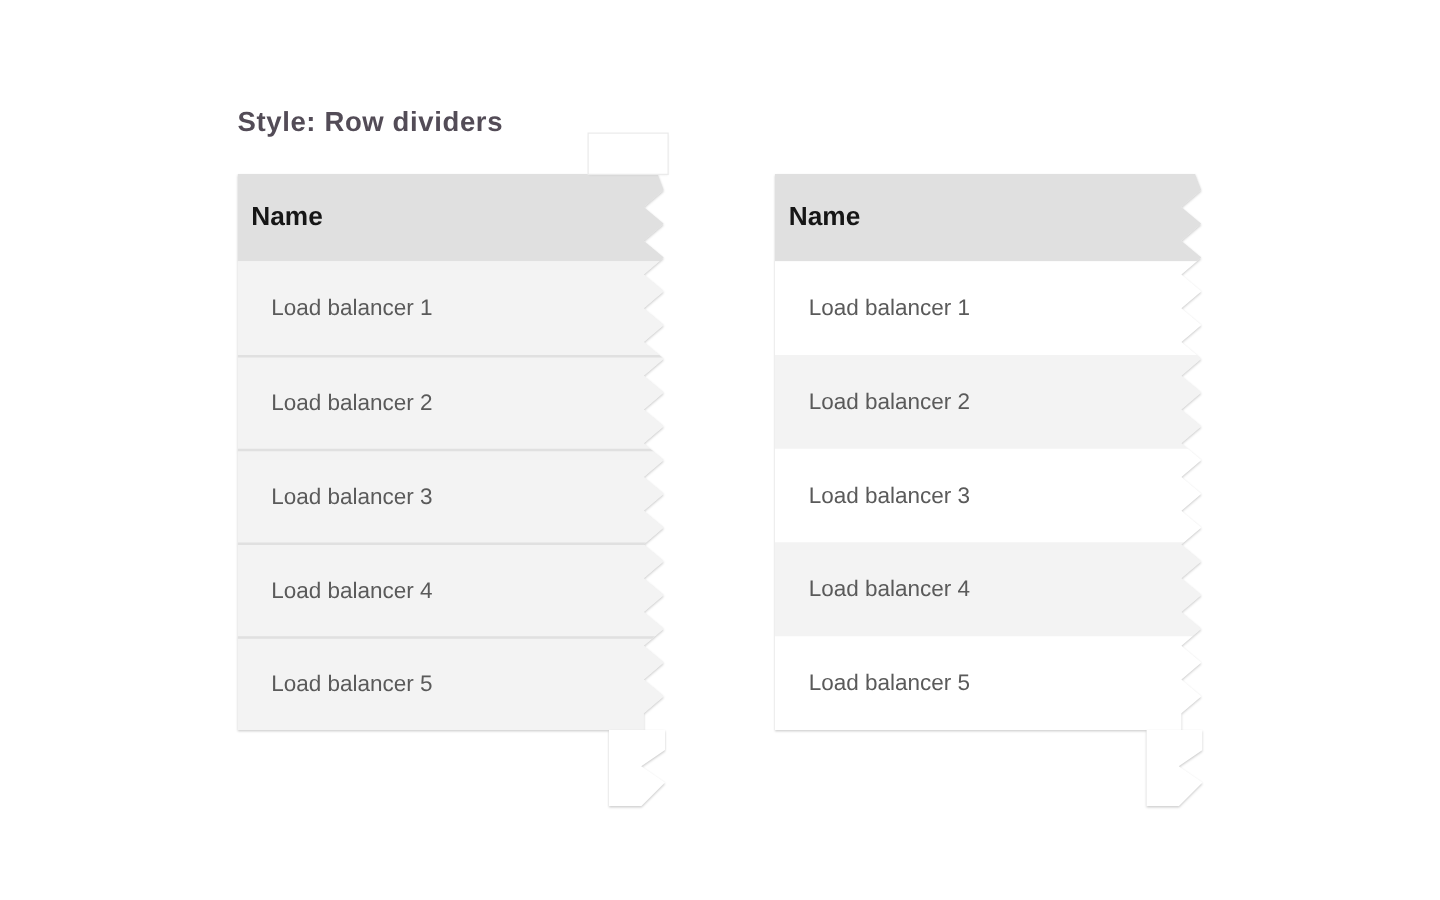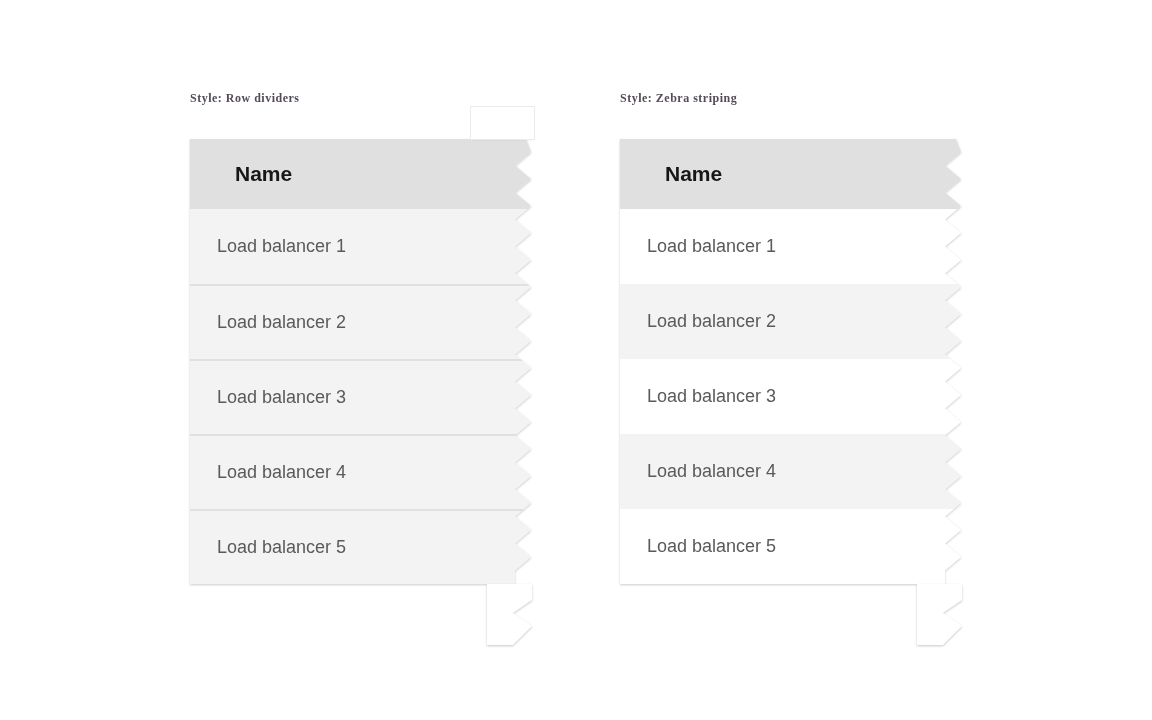--- a/index.html
+++ b/index.html
@@ -28,23 +28,23 @@
     position:absolute;
     top:88px;
     width:345px;
     height:560px;
   }
   .panel-left{left:190px;}
   .panel-right{left:620px;}
   .caption{
     position:absolute;
     top:0;left:0;
-    font-family:Liberation Serif, serif;
+    font-family:Liberation Sans, sans-serif;
     font-weight:700;
-    font-size:12px;
+    font-size:22px;
     line-height:20px;
     letter-spacing:0.5px;
     color:var(--caption-text);
     white-space:nowrap;
   }
   .card-wrap{
     position:absolute;
     top:51px;left:0;
     width:341px;height:445px;
     filter:drop-shadow(0 1px 1px rgba(0,0,0,0.20));
@@ -52,21 +52,21 @@
   .card{
     width:341px;height:445px;
     background:var(--row-bg);
   }
   .thead{
     height:70px;
     background:var(--header-bg);
     display:flex;align-items:center;
   }
   .th{
-    padding-left:45px;
+    padding-left:11px;
     font-size:21px;
     font-weight:700;
     color:var(--header-text);
   }
   .tr{
     height:75px;
     display:flex;align-items:center;
     background:var(--row-bg);
   }
   .td{
@@ -135,21 +135,20 @@
           </div>
       </div>
     </div>
     <div class="frag-top"></div>
     <div class="frag-bottom-wrap">
       <div class="frag-bottom"></div>
     </div>
   </section>
 
   <section class="panel panel-right">
-    <div class="caption">Style: Zebra striping</div>
     <div class="card-wrap">
       <div class="card zebra zigzag" style="clip-path: polygon(0px 0px, 336px 0px, 341px 13px, 325px 26.5px, 341px 40px, 325px 53.5px, 341px 67px, 325px 80.5px, 341px 94px, 325px 107.5px, 341px 121px, 325px 134.5px, 341px 148px, 325px 161.5px, 341px 175px, 325px 188.5px, 341px 202px, 325px 215.5px, 341px 229px, 325px 242.5px, 341px 256px, 325px 269.5px, 341px 283px, 325px 296.5px, 341px 310px, 325px 323.5px, 341px 337px, 325px 350.5px, 341px 364px, 325px 377.5px, 341px 391px, 325px 404.5px, 341px 418px, 325px 431.5px, 325px 445px, 0px 445px);">
         <div class="thead">
           <span class="th">Name</span>
         </div>
         <div class="tbody">
             <div class="tr">
               <span class="td">Load balancer 1</span>
             </div>
             <div class="tr">

